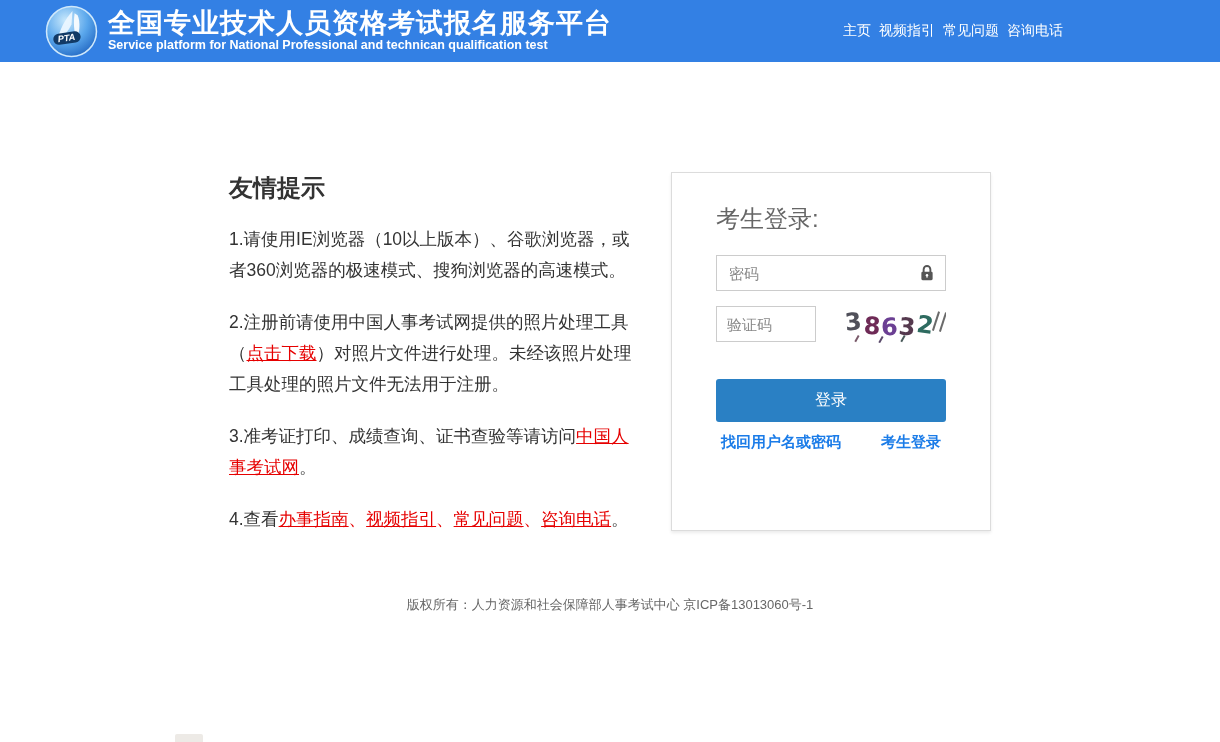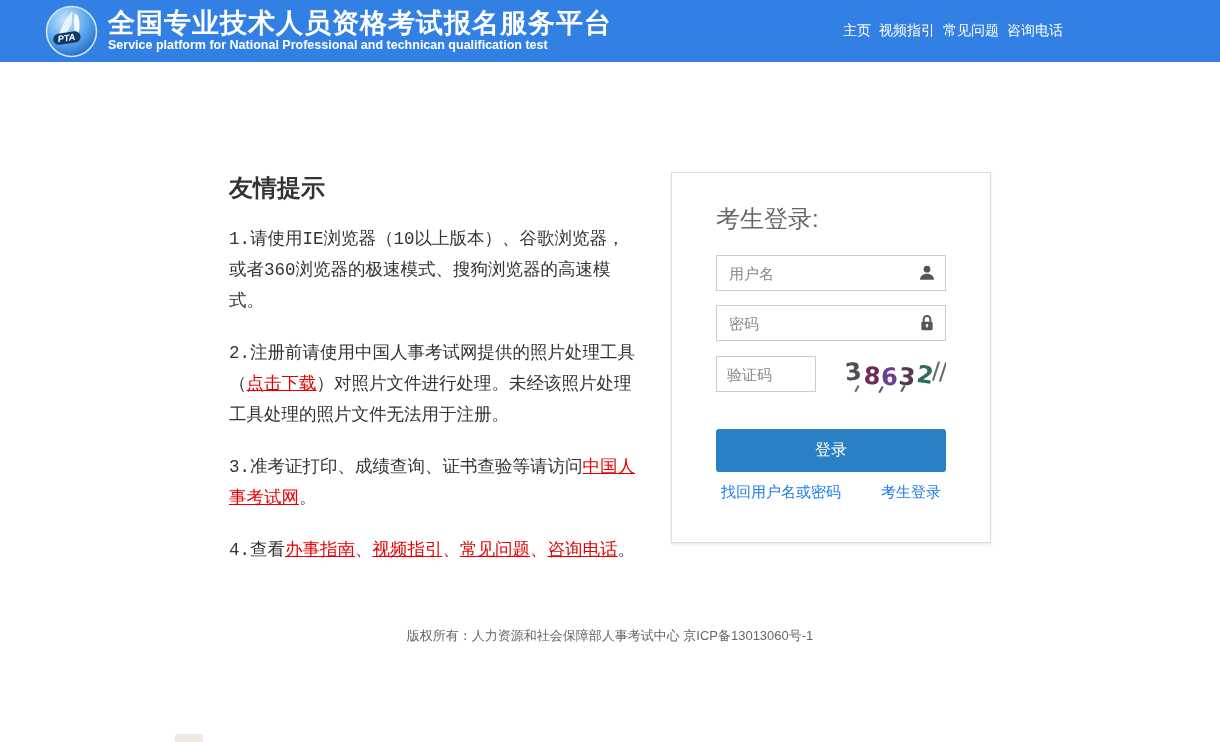--- a/index.html
+++ b/index.html
@@ -48,21 +48,21 @@
   }
 
   
   .tips { width: 415px; }
   .tips-heading {
     margin: 0 0 20px 0;
     font-size: 24px; font-weight: bold; color: #333;
   }
   .tips p {
     margin: 0 0 21px 0;
-    font-size: 17.5px; line-height: 31px; color: #333; font-family: Liberation Mono, monospace;
+    font-size: 17.5px; line-height: 31px; color: #333;
   }
   .red-link { color: #e60000; text-decoration: underline; cursor: pointer; }
   .red-sep { color: #e60000; }
 
   
   .login-panel {
     width: 324px; min-height: 359px;
     background: #fff;
     border: 1px solid #dcdcdc;
     box-shadow: 0 2px 3px rgba(0,0,0,0.08);
@@ -118,21 +118,21 @@
   .login-button {
     display: block; width: 100%; height: 43px;
     margin-top: 36px;
     background: #2a80c4; color: #ffffff;
     border: none; border-radius: 3px;
     font-size: 16px; cursor: pointer;
     font-family: "Liberation Sans", "DejaVu Sans", sans-serif;
   }
   .login-links {
     display: flex; justify-content: space-between;
-    margin-top: 11px; padding: 0 5px;
+    margin-top: 11px; padding: 0 5px; font-weight: bold;
   }
   .login-links a {
     color: #1b7ce8; text-decoration: none; font-size: 15px; cursor: pointer;
   }
 
   
   .footer {
     margin-top: 40px;
     text-align: center;
     font-size: 13px; color: #666;
@@ -194,27 +194,20 @@
     </p>
 
     <p>
       <span>4.查看</span><a class="red-link">办事指南</a><span class="red-sep">、</span><a class="red-link">视频指引</a><span class="red-sep">、</span><a class="red-link">常见问题</a><span class="red-sep">、</span><a class="red-link">咨询电话</a><span>。</span>
     </p>
   </div>
 
   <div class="login-panel">
     <h3 class="login-heading">考生登录:</h3>
 
-    <div class="field">
-      <input type="text" placeholder="用户名" style="">
-      <svg class="field-icon" viewBox="0 0 16 16">
-        <circle cx="8" cy="4.6" r="3" fill="#555"></circle>
-        <path d="M1.8 14 C1.8 10.6 4.5 8.6 8 8.6 C11.5 8.6 14.2 10.6 14.2 14 Z" fill="#555"></path>
-      </svg>
-    </div>
 
     <div class="field">
       <input type="password" placeholder="密码" style="">
       <svg class="field-icon" viewBox="0 0 16 16">
         <path d="M5 7 V4.8 a3 3 0 0 1 6 0 V7" fill="none" stroke="#555" stroke-width="1.7"></path>
         <rect x="3" y="6.8" width="10" height="7.6" rx="1.2" fill="#555"></rect>
         <circle cx="8" cy="10" r="1.1" fill="#fff"></circle>
         <rect x="7.5" y="10.4" width="1" height="1.8" fill="#fff"></rect>
       </svg>
     </div>

